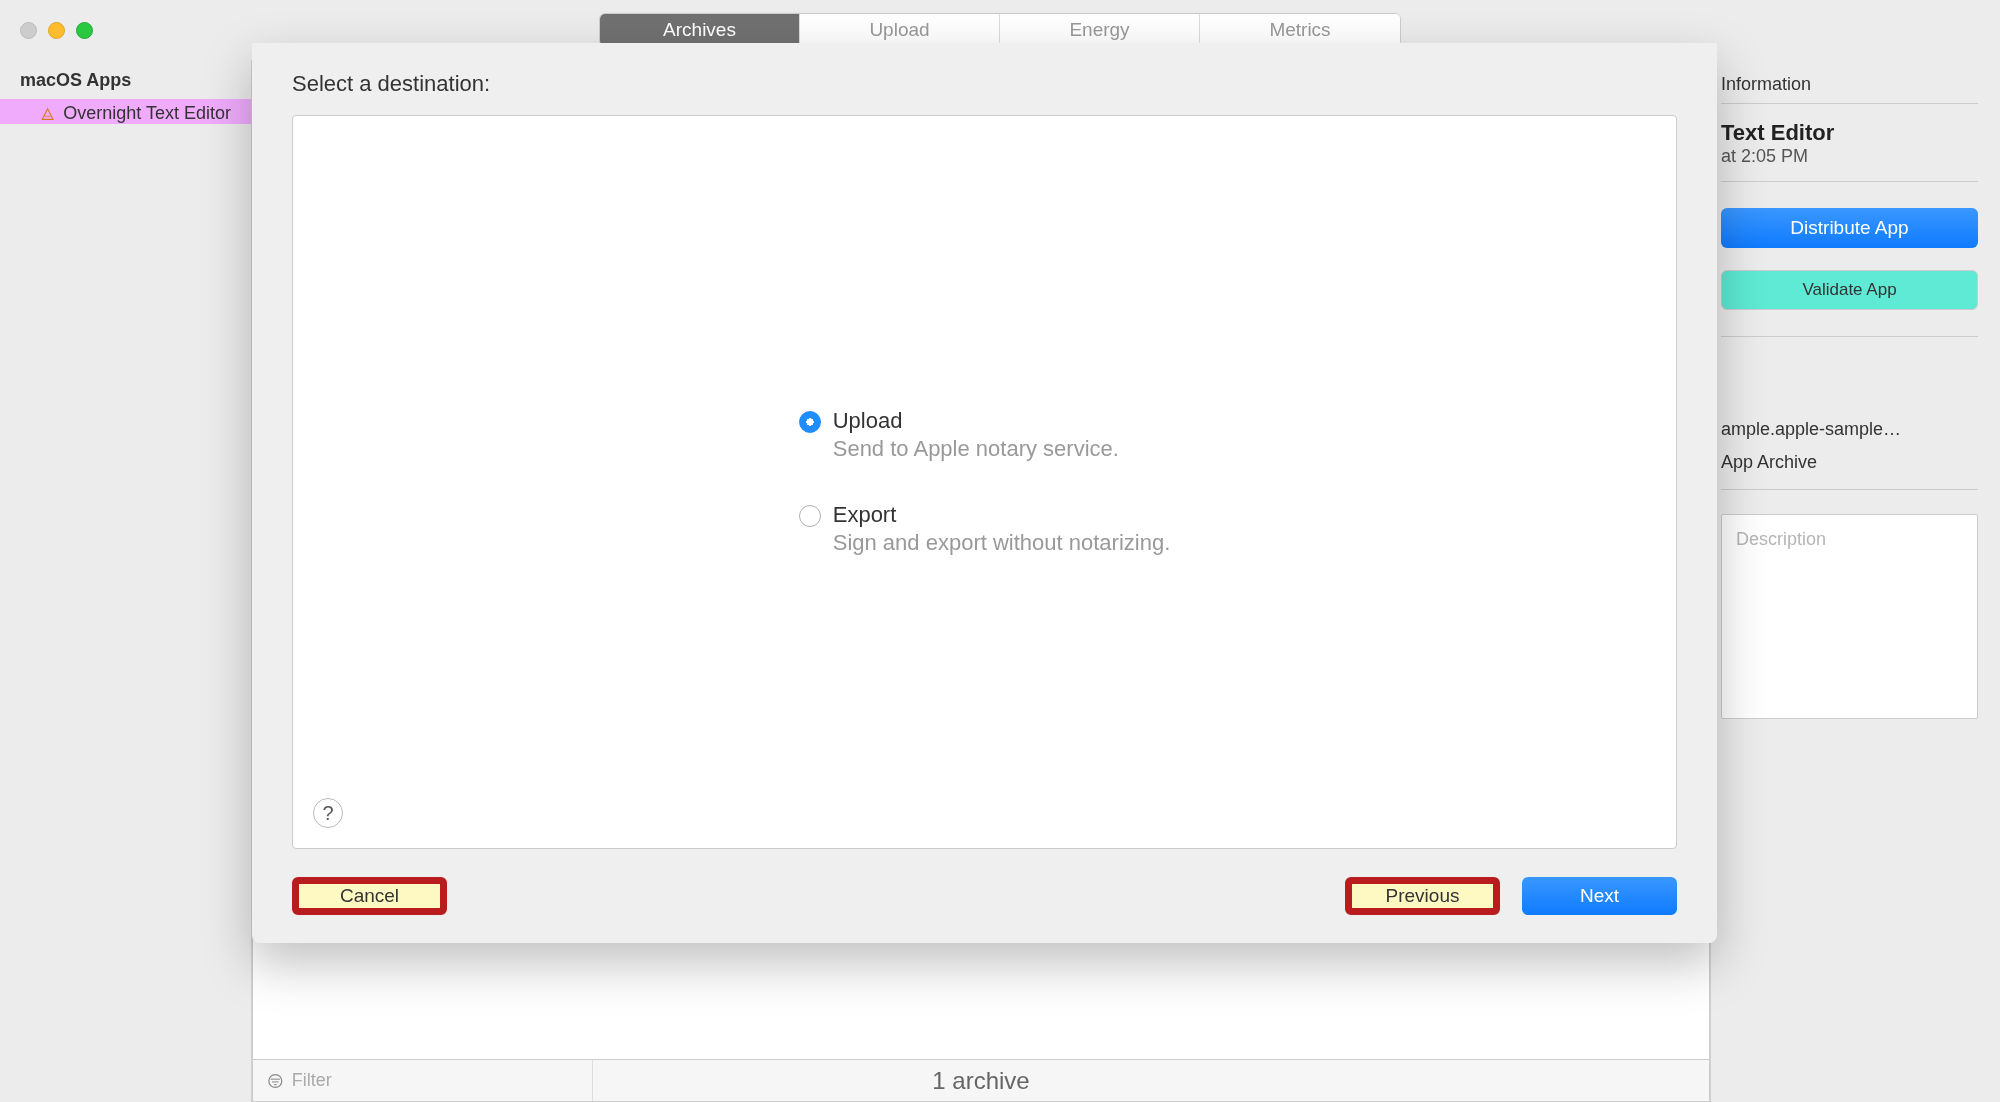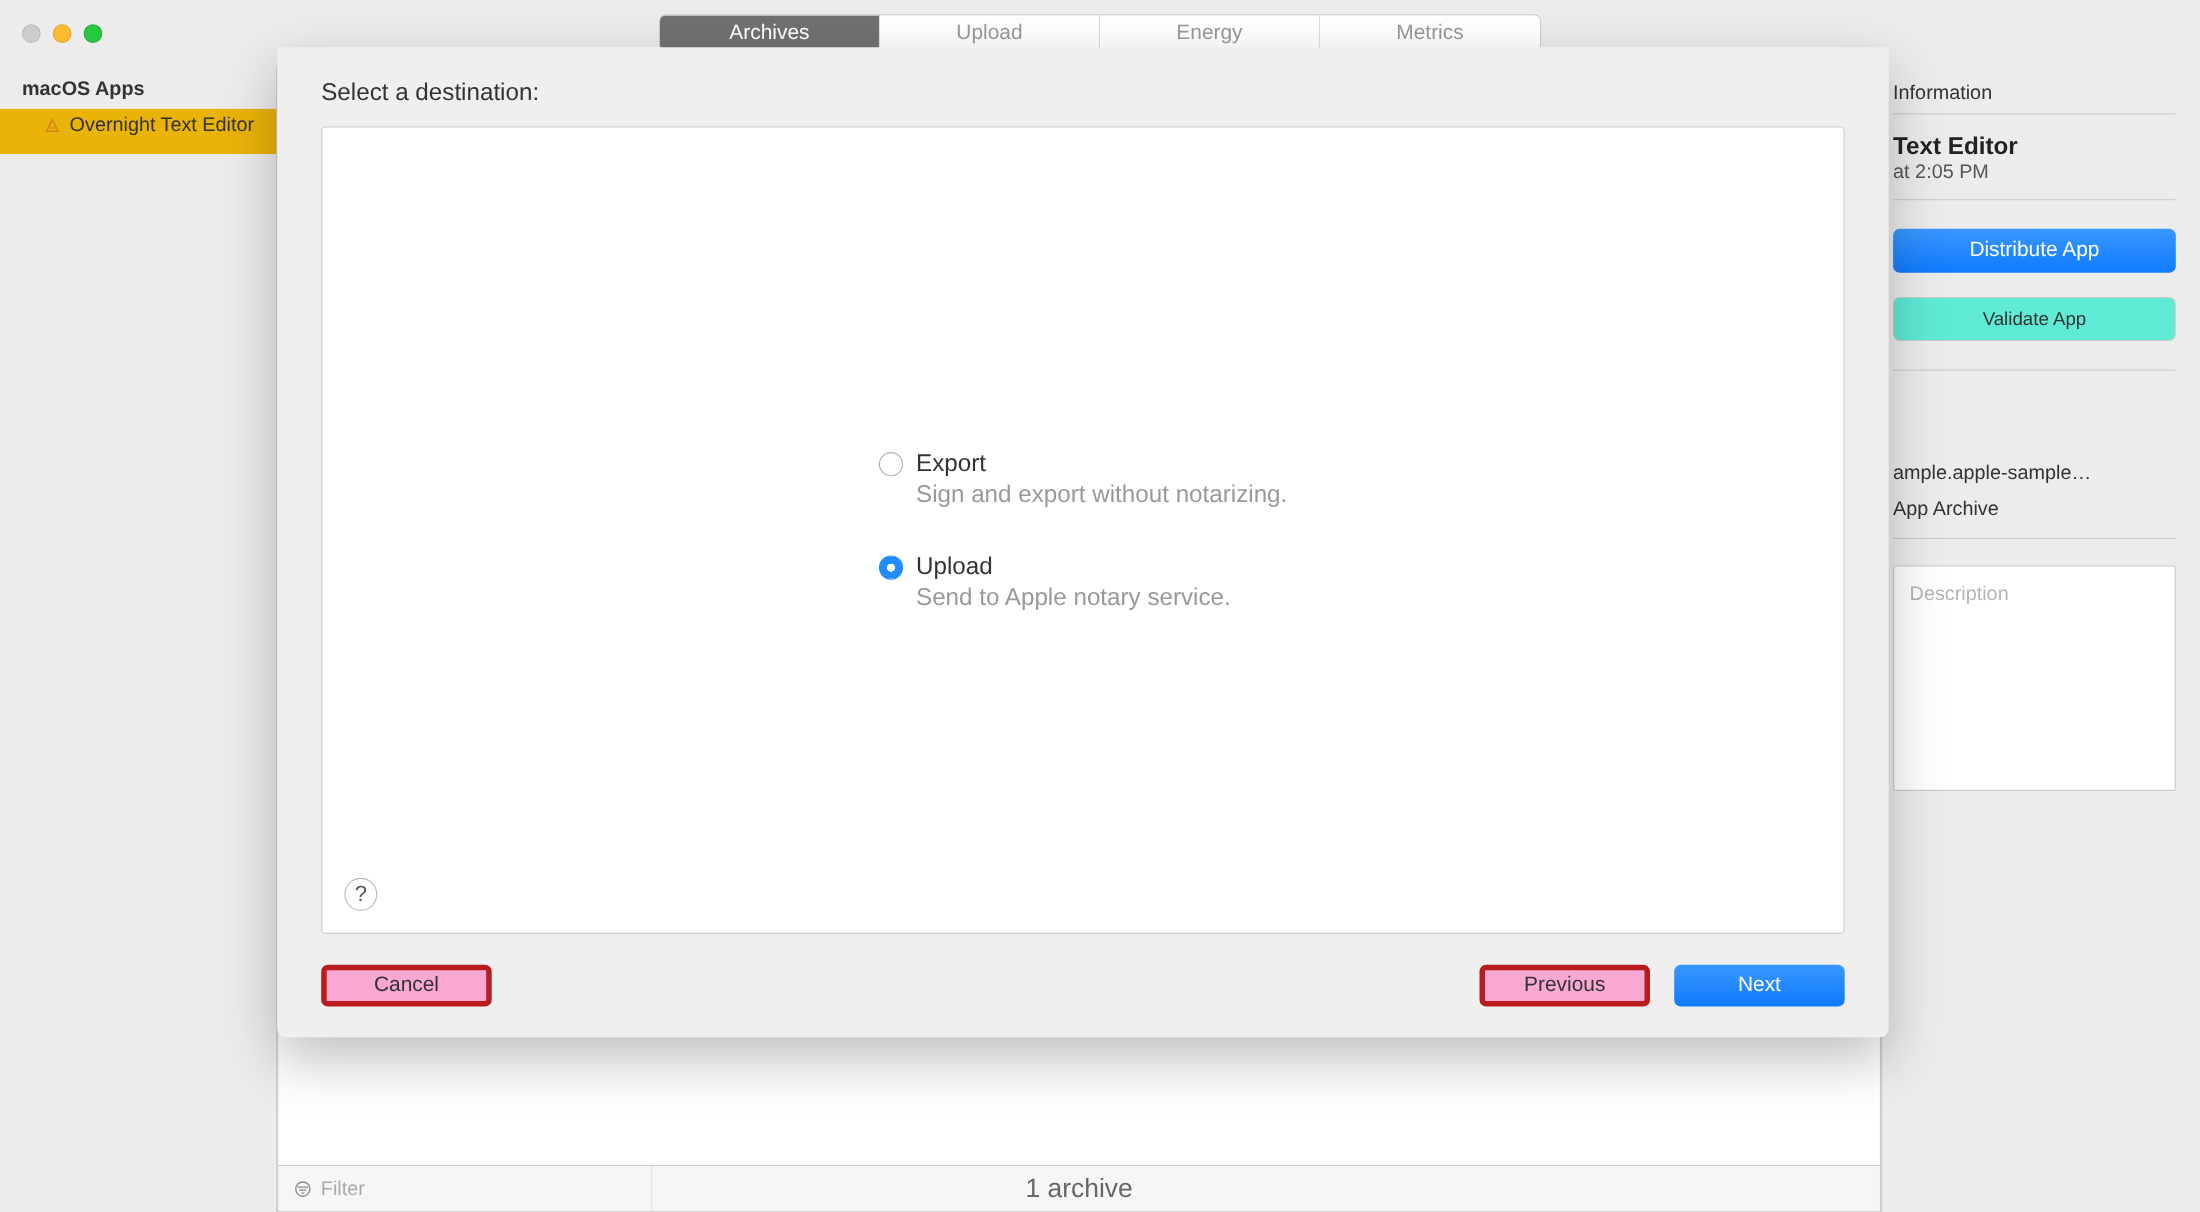--- a/index.html
+++ b/index.html
@@ -82,23 +82,23 @@
     }
     .sidebar-header {
       font-size: 18px;
       font-weight: 600;
       padding: 10px 20px 8px;
       color: #333;
     }
     .sidebar-item {
       display: flex;
       align-items: center;
-      padding: 4px 20px 16px 40px;
+      padding: 4px 20px 0 40px;
       gap: 8px;
-      background: #eab308;
+      background: #f0abfc;
     }
     .app-icon {
       width: 20px;
       height: 20px;
     }
     .sidebar-item-label {
       font-size: 18px;
       color: #333;
       white-space: nowrap;
     }
@@ -317,23 +317,23 @@
       justify-content: space-between;
       padding-top: 28px;
     }
     .footer-left, .footer-right {
       display: flex;
       gap: 22px;
     }
     .mac-btn {
       min-width: 155px;
       height: 38px;
-      border: 5px solid #b91c1c;
+      border: 7px solid #b91c1c;
       border-radius: 6px;
-      background: #f9a8d4;
+      background: #fef9c3;
       font-size: 19px;
       color: #333;
     }
     .mac-btn.primary {
       background: linear-gradient(#3a97ff, #0f7bff);
       color: #fff;
       border: none;
     }
   </style>
 </head>
@@ -398,33 +398,33 @@
         <span>Description</span>
       </div>
     </div>
   </div>
 
   <div class="sheet">
     <div class="sheet-title">Select a destination:</div>
     <div class="sheet-body">
       <div class="options">
         <div class="radio-option">
+          <div class="radio selected"></div>
+          <div>
+            <div class="radio-label">Upload</div>
+            <div class="radio-desc">Send to Apple notary service.</div>
+          </div>
+        </div>
+        <div class="radio-option">
           <div class="radio"></div>
           <div>
             <div class="radio-label">Export</div>
             <div class="radio-desc">Sign and export without notarizing.</div>
           </div>
         </div>
-        <div class="radio-option">
-          <div class="radio selected"></div>
-          <div>
-            <div class="radio-label">Upload</div>
-            <div class="radio-desc">Send to Apple notary service.</div>
-          </div>
-        </div>
       </div>
       <button class="help-btn">?</button>
     </div>
     <div class="sheet-footer">
       <div class="footer-left">
         <button class="mac-btn">Cancel</button>
       </div>
       <div class="footer-right">
         <button class="mac-btn">Previous</button>
         <button class="mac-btn primary">Next</button>

